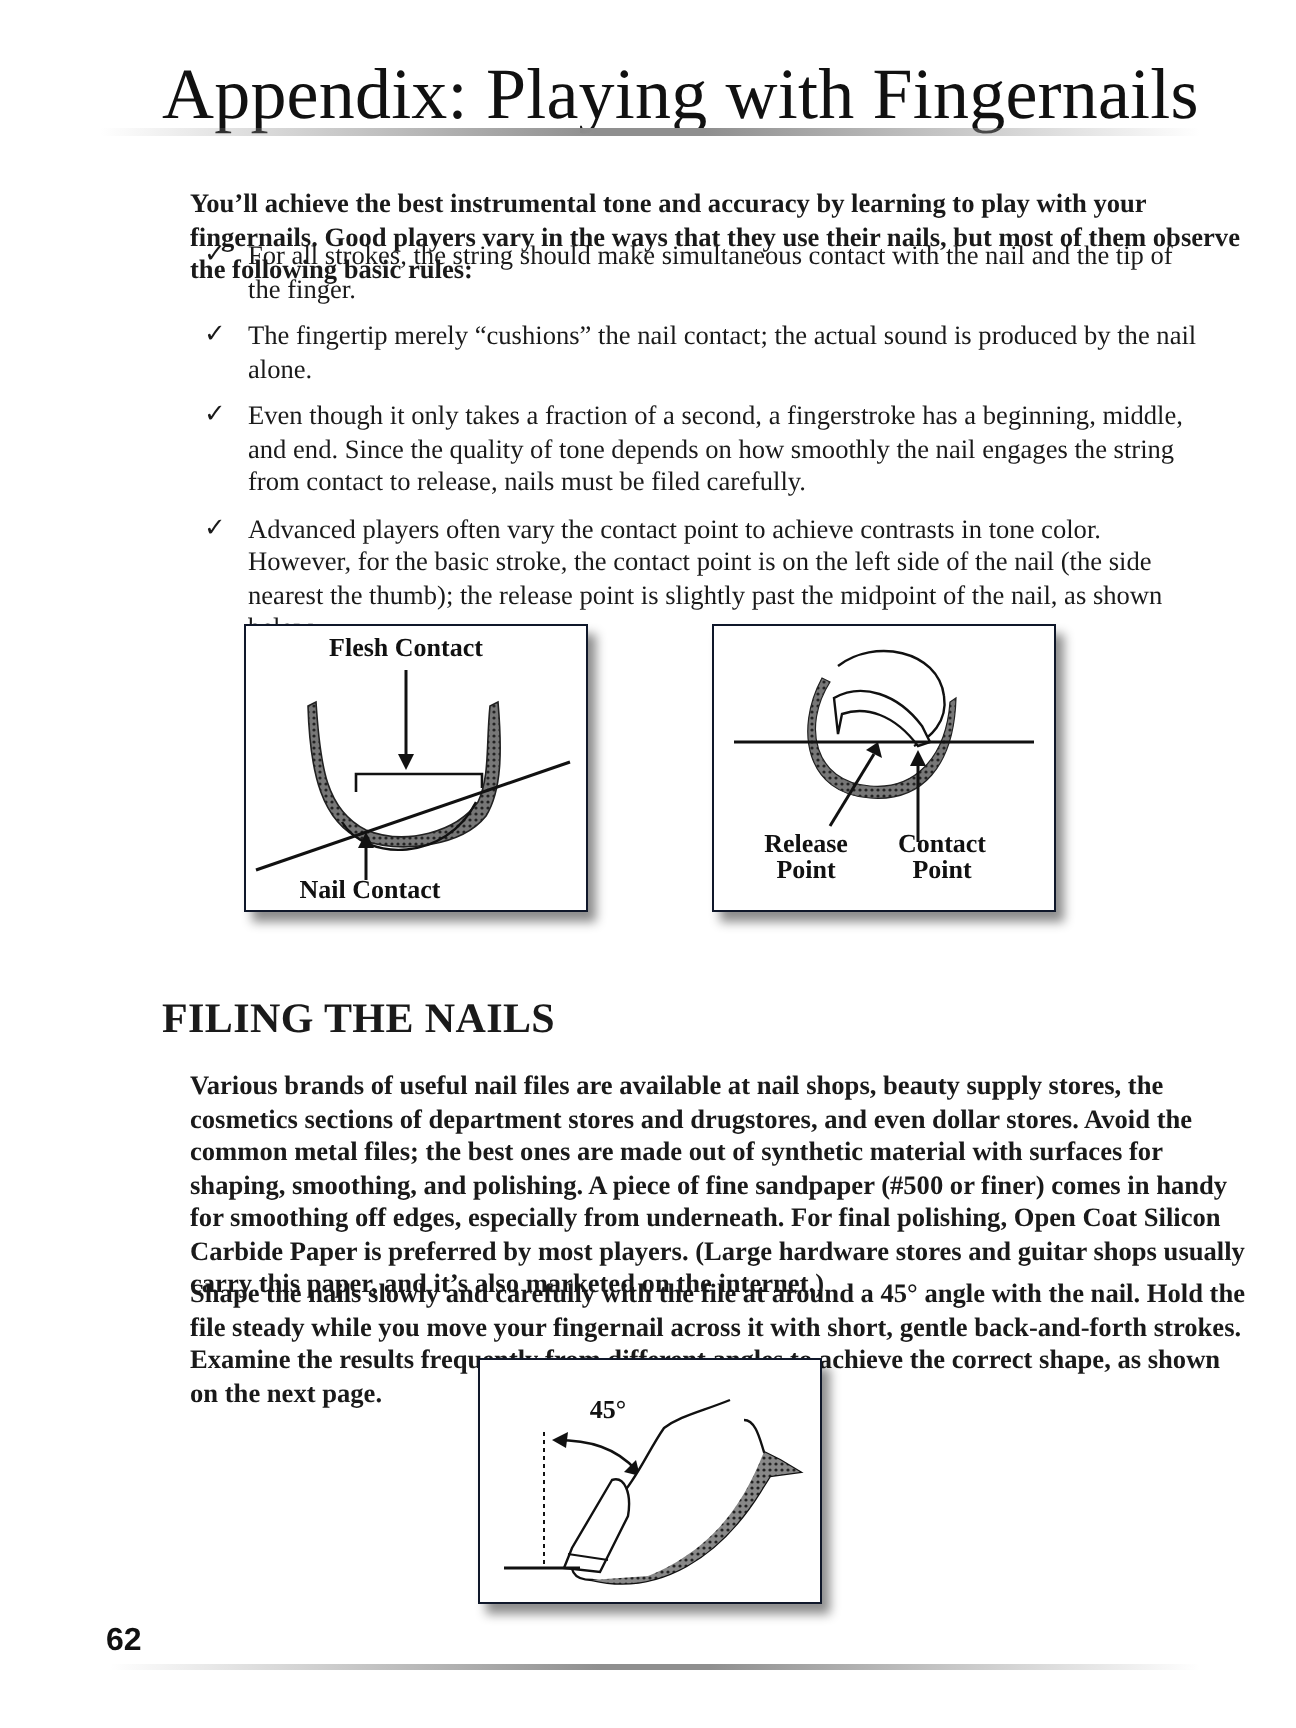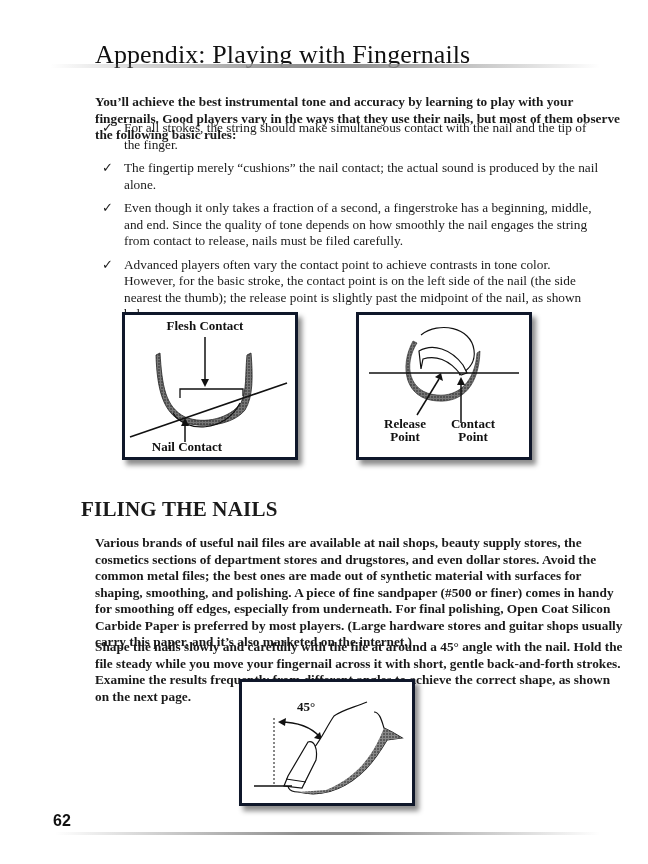--- a/index.html
+++ b/index.html
@@ -1,29 +1,29 @@
 <!DOCTYPE html>
 <html><head>
 <meta charset="utf-8">
 <style>
   html, body { margin: 0; padding: 0; background: #ffffff; }
   body { width: 648px; height: 864px; position: relative; overflow: hidden;
          font-family: "Liberation Serif", "DejaVu Serif", serif; color: #1a1a1a; }
-  .title { position: absolute; left: 81px; top: 26px; margin: 14px;
-           font-size: 26px; font-weight: normal; letter-spacing: 0.1px; color: #111; }
+  .title { position: absolute; left: 81px; top: 26px; margin: 0;
+           font-size: 36px; font-weight: normal; letter-spacing: 0.1px; color: #111; }
   .rule { position: absolute; height: 4px; border-radius: 2px;
           background: linear-gradient(to right, rgba(150,150,150,0), #8f8f8f 45%, #8f8f8f 55%, rgba(150,150,150,0)); }
   .rule.top { left: 50px; width: 550px; top: 64px; }
   .rule.bottom { left: 55px; width: 545px; top: 832px; height: 3px; }
   .para { position: absolute; left: 81px; width: 530px; font-size: 13.3px; line-height: 16.5px; margin: 14px; font-weight: bold; }
   .intro { top: 80px; }
   .rules { position: absolute; left: 102px; top: 120px; width: 500px; margin: 0; padding: 0; list-style: none; }
   .rules li { position: relative; padding-left: 22px; font-size: 13.3px; line-height: 16.5px; margin-bottom: 7px; }
   .rules li .check { position: absolute; left: 0; top: 0; font-size: 13px; font-family: "DejaVu Sans", sans-serif; }
-  .fig { position: absolute; background: #fff; border: 3px solid #0f172a;
+  .fig { position: absolute; background: #fff; border: 1px solid #0f172a;
          box-shadow: 4px 5px 5px rgba(0,0,0,0.45); }
   .fig svg { display: block; }
   .fig-label { font-family: "Liberation Serif", serif; font-weight: bold; font-size: 13px; fill: #111; }
   .section-heading { position: absolute; left: 81px; top: 497px; margin: 0; font-size: 21px; font-weight: bold; letter-spacing: 0.2px; }
   .filing { top: 521px; }
   .shape { top: 625px; }
   .page-number { position: absolute; left: 53px; top: 812px; font-family: "Liberation Sans", sans-serif;
                  font-weight: bold; font-size: 16px; color: #111; }
 </style>
 </head>

